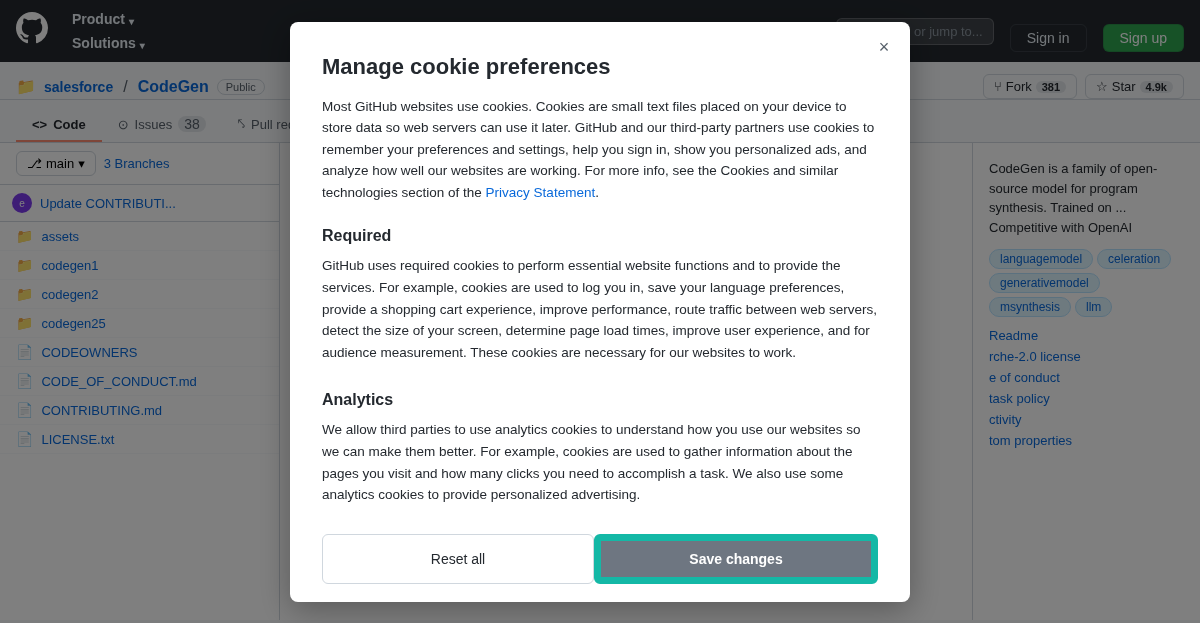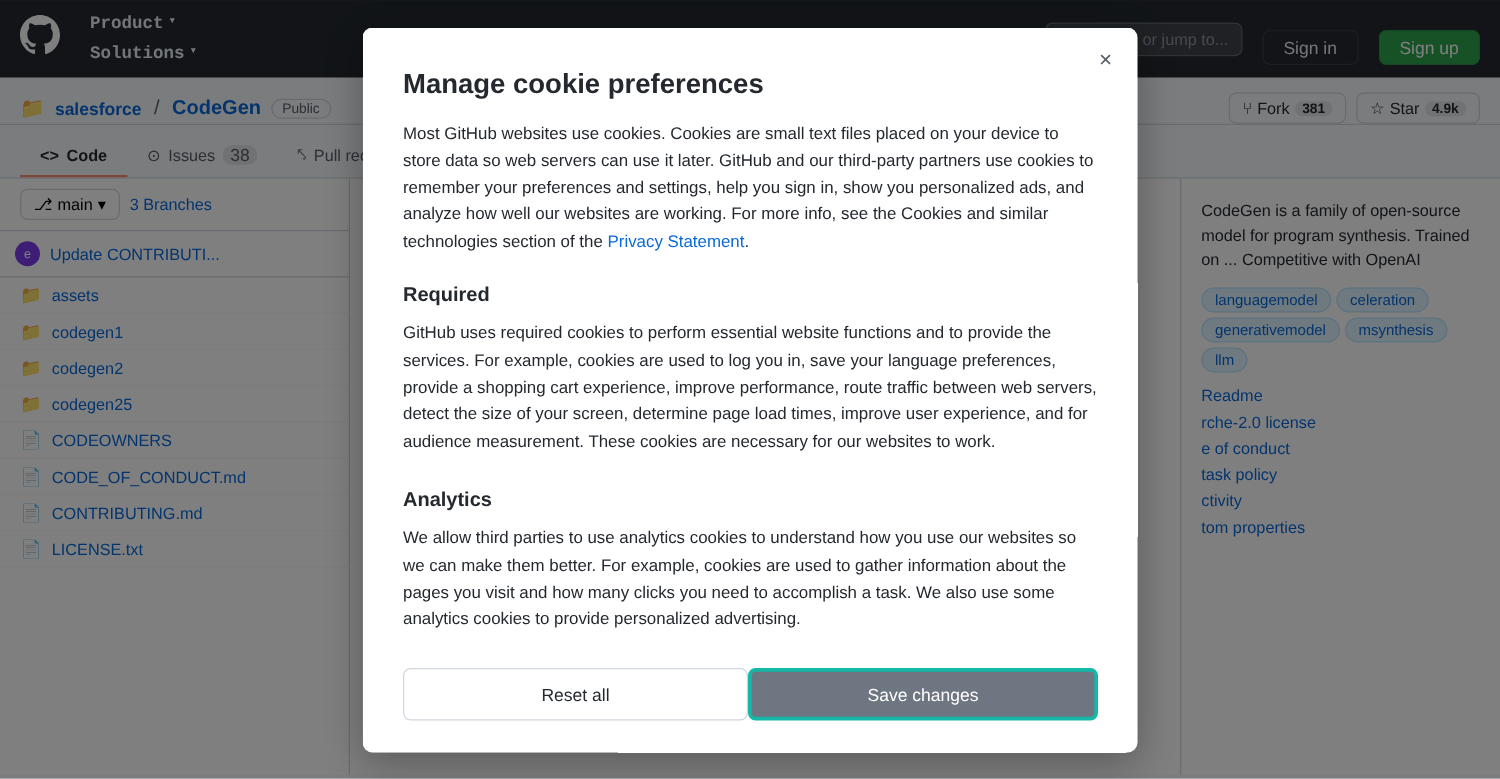--- a/index.html
+++ b/index.html
@@ -25,26 +25,25 @@
     .gh-logo {
       color: white;
       font-size: 24px;
       flex-shrink: 0;
     }
     .gh-nav-item {
       color: #e6edf3;
       font-size: 14px;
       font-weight: 600;
       display: flex;
-      align-items: flex-start;
+      align-items: flex-end;
       gap: 4px;
       cursor: pointer;
       padding: 4px 8px;
       border-radius: 6px;
-      font-family: Liberation Mono, monospace;
     }
     .chevron-down { font-size: 10px; }
     .gh-header-spacer { flex: 1; }
     .gh-search-btn {
       background: rgba(255,255,255,0.12);
       border: 1px solid rgba(255,255,255,0.2);
       border-radius: 6px;
       color: #8b949e;
       padding: 5px 10px;
       font-size: 13px;
@@ -308,32 +307,32 @@
       border-radius: 6px;
       background: white;
       font-size: 14px;
       cursor: pointer;
       color: #24292f;
       font-weight: 500;
     }
     .btn-save {
       flex: 1;
       padding: 10px 16px;
-      border: 3px solid #14b8a6;
+      border: 7px solid #14b8a6;
       border-radius: 6px;
       background: #6e7681;
       font-size: 14px;
       cursor: pointer;
       color: white;
-      font-weight: 400;
+      font-weight: 700;
     }
 
     
     .right-sidebar {
-      width: 256px;
+      width: 228px;
       border-left: 1px solid #d0d7de;
       padding: 16px;
       font-size: 13px;
       overflow: hidden;
       flex-shrink: 0;
     }
     .sidebar-desc {
       font-size: 13px;
       line-height: 1.5;
       color: #24292f;

